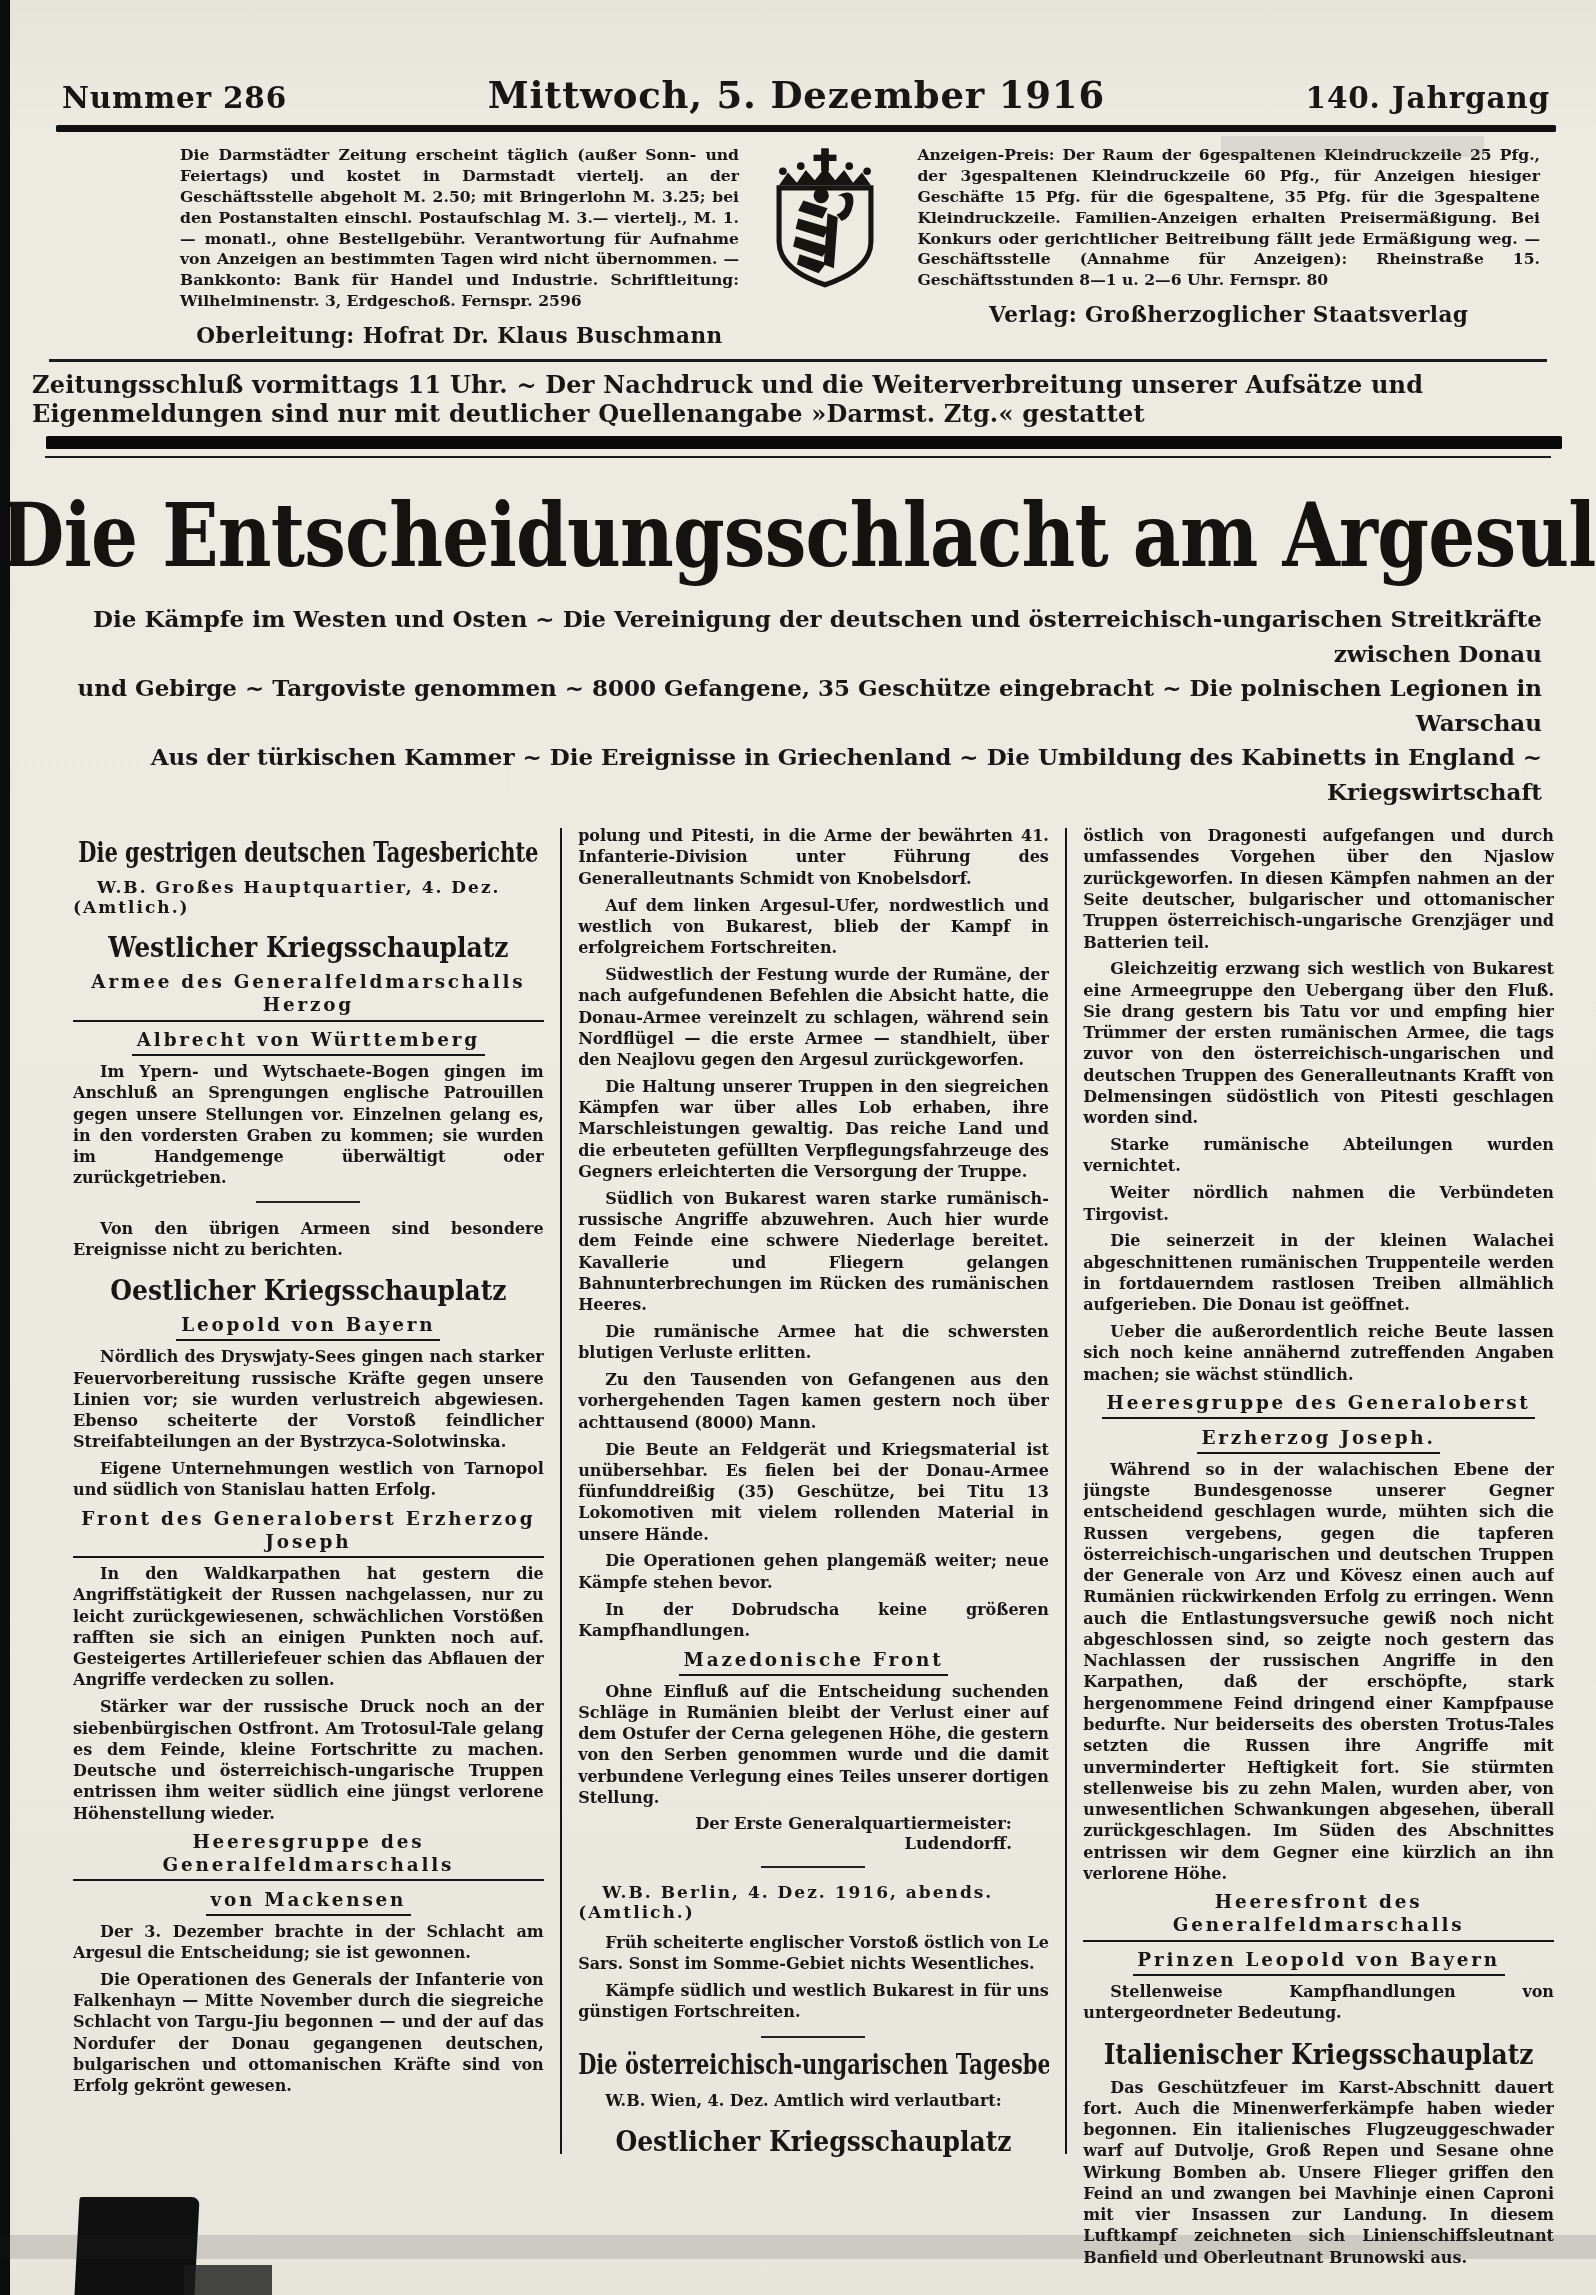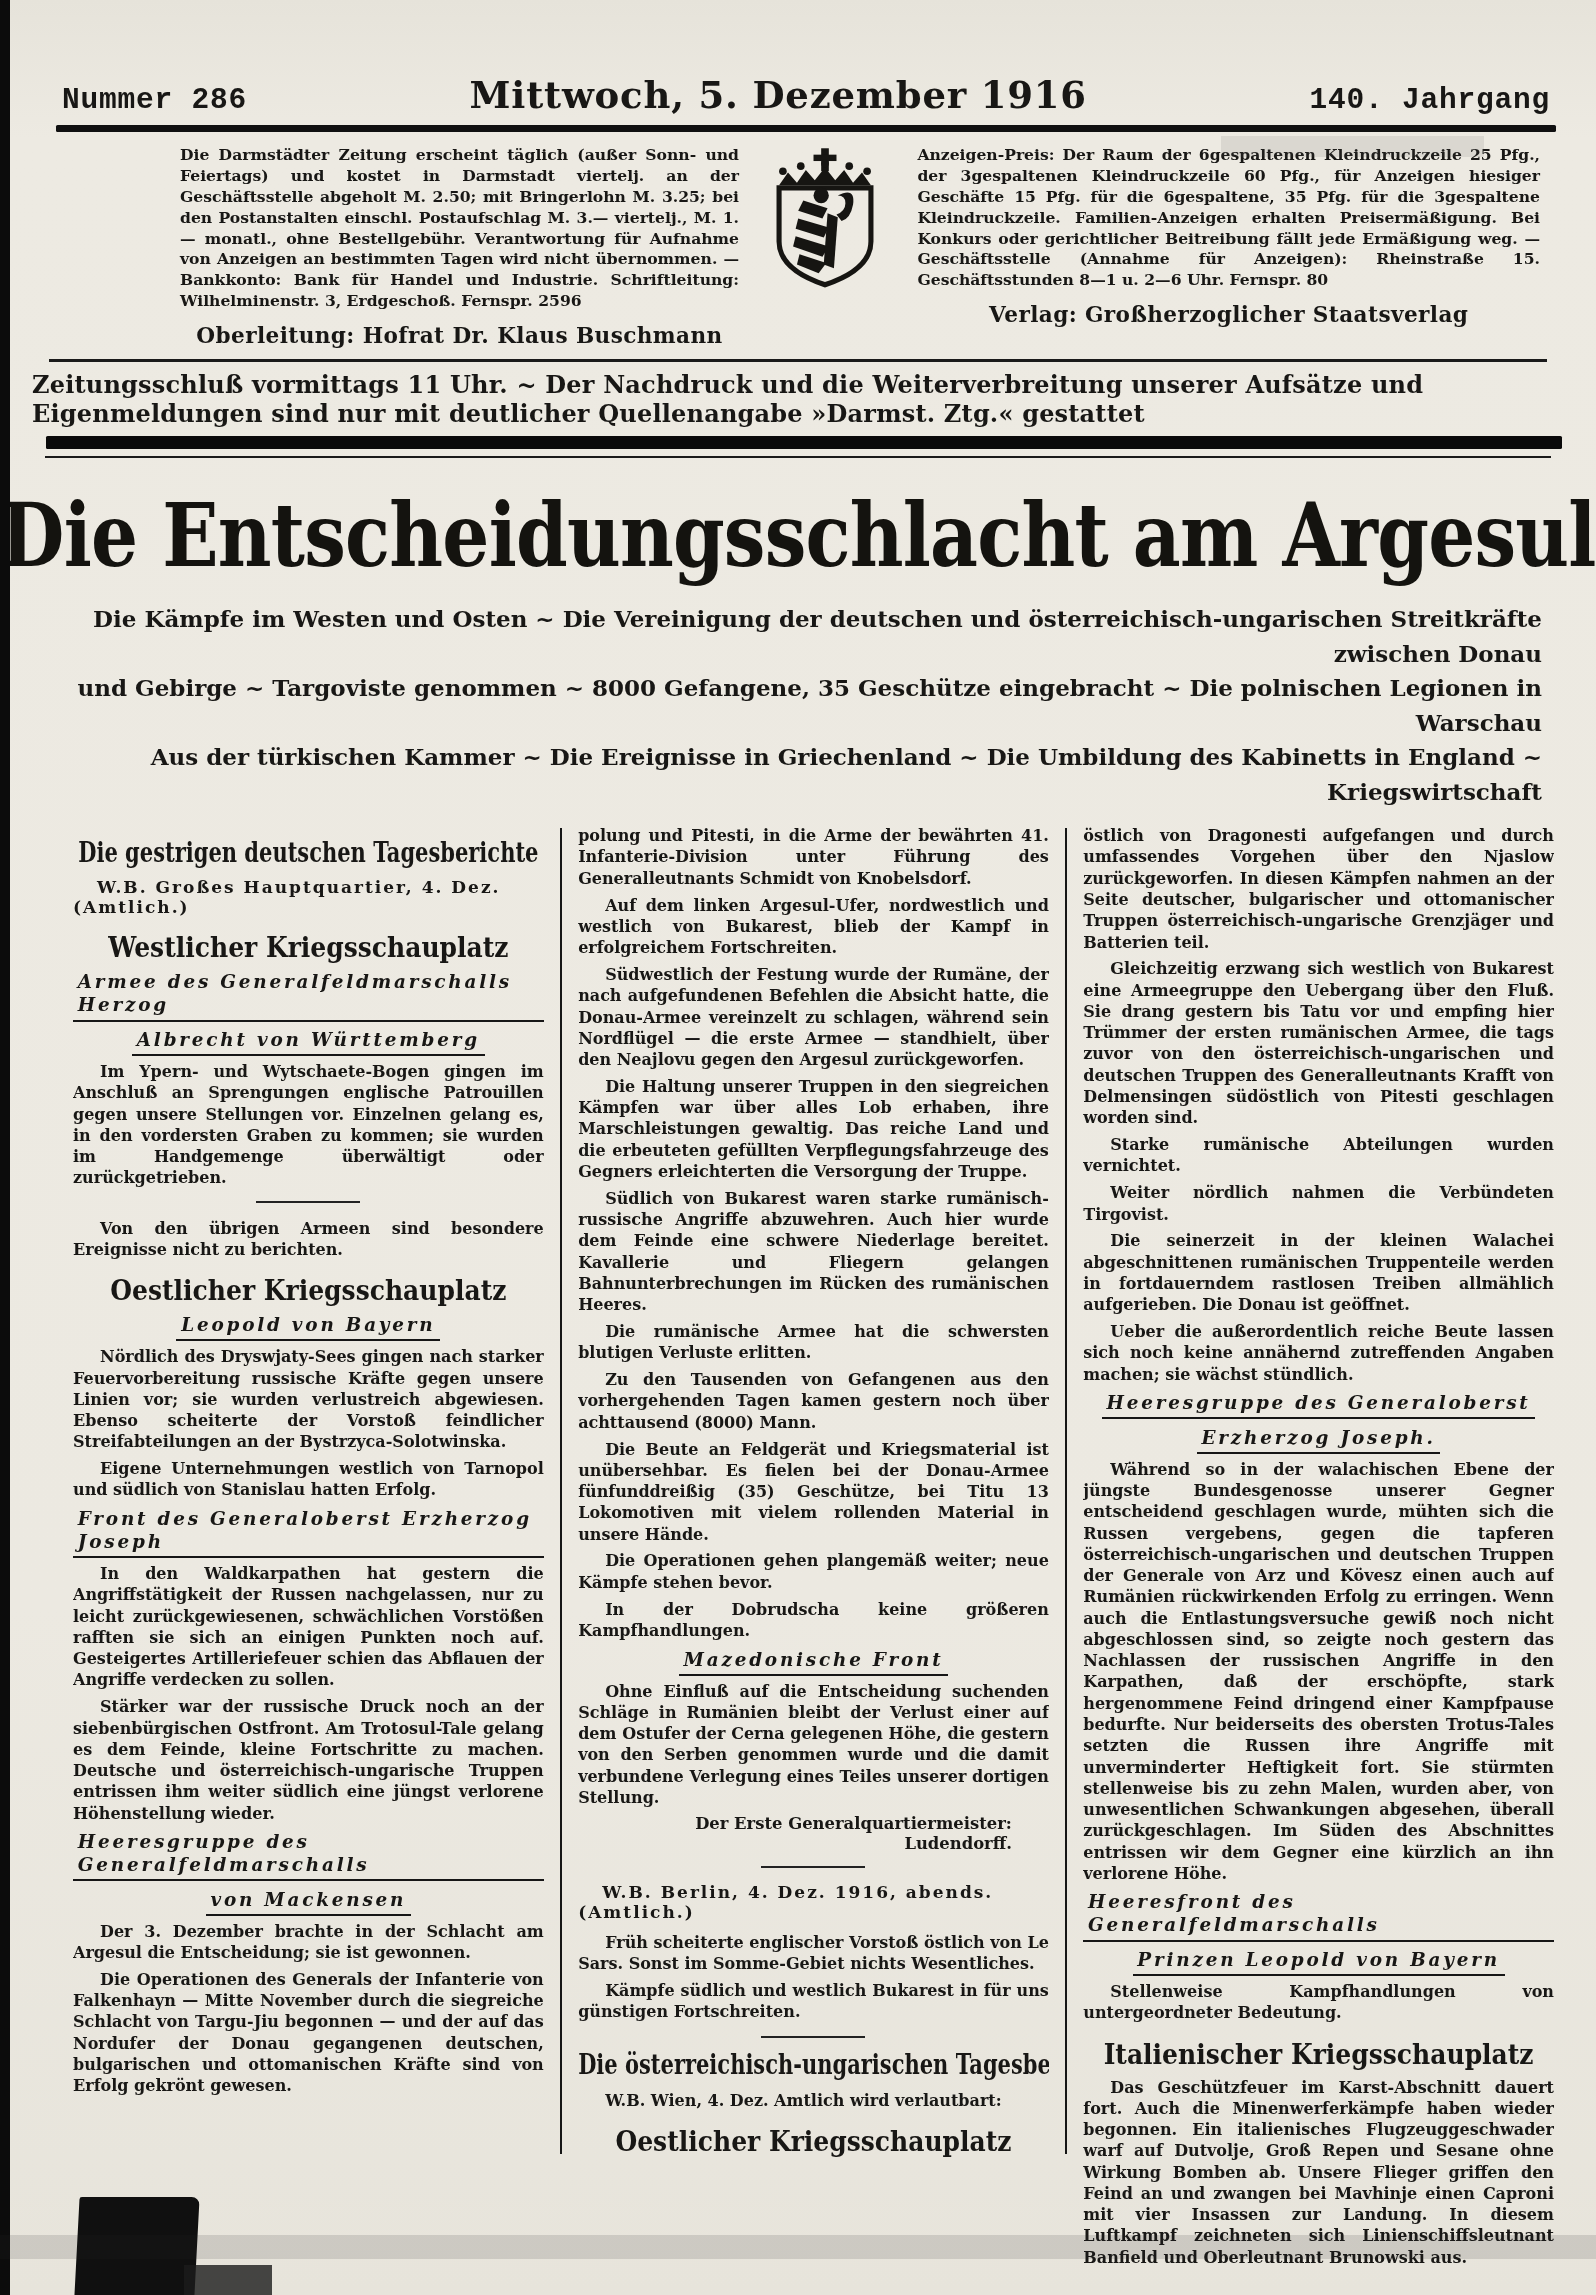--- a/index.html
+++ b/index.html
@@ -3,21 +3,21 @@
 <meta charset="utf-8">
 <style>
   html,body{margin:0;padding:0;}
   body{width:1596px;height:2295px;overflow:hidden;background:#ece9e1;
        font-family:"DejaVu Serif","Liberation Serif",serif;color:#181715;}
   #page{position:relative;width:1596px;height:2295px;
         background:linear-gradient(180deg,#e6e3da 0%,#edeae2 6%,#ecE9e1 70%,#e7e4db 100%);}
   
   .topbar{display:flex;justify-content:space-between;align-items:baseline;
           padding:73px 46px 6.4px 62px;font-weight:bold;}
-  .topbar .side{font-size:29.5px;letter-spacing:0.8px;font-family:Liberation Mono, monospace;}
+  .topbar .side{font-size:29.5px;letter-spacing:0.8px;}
   .topbar .center{font-size:37px;letter-spacing:0.8px;}
   .rule-top{height:7.2px;background:#101010;margin:1.6px 40px 0 56px;border-radius:1.6px;}
   
   .masthead{text-align:center;margin:8px 0 0 0;height:169px;}
   .masthead .title{display:inline-block;font-size:130px;font-weight:bold;letter-spacing:-2.4px;
       transform:scaleY(1.12);transform-origin:top center;white-space:nowrap;color:#121110;}
   
   .imprint{display:flex;align-items:flex-start;padding:12.8px 56px 0 180px;}
   .imp-col{font-size:15.6px;font-weight:bold;line-height:1.34;text-align:justify;}
   .imp-left{flex:0 0 559px;}
@@ -36,21 +36,21 @@
   .subheads{margin:21px 54px 0 54px;font-size:23px;font-weight:bold;line-height:1.5;text-align:right;}
   
   .cols{display:flex;align-items:stretch;padding:16px 42px 0 73px;}
   .col{flex:1 1 0;min-width:0;max-height:1501px;overflow:hidden;}
   .vrule{flex:0 0 2.4px;background:#161616;margin:3.2px 16px 120px 16px;}
   .b-h1{font-size:21px;font-weight:bold;text-align:center;white-space:nowrap;
         transform:scaleY(1.3);transform-origin:center;margin:14.4px 0 12.8px 0;}
   .b-h2{font-size:25px;font-weight:bold;text-align:center;margin:16px 0 8px 0;
         transform:scaleY(1.12);transform-origin:center;}
   .b-rh{display:table;margin:6.4px auto 4.8px auto;font-size:18.4px;font-weight:bold;letter-spacing:2.8px;
-        border-bottom:2.4px solid #161616;padding:0 4.8px 3.2px 4.8px;line-height:1.25;font-style:italic;}
+        text-align:center;border-bottom:2.4px solid #161616;padding:0 4.8px 3.2px 4.8px;line-height:1.25;}
   .b-dl{font-size:17px;font-weight:bold;letter-spacing:2px;text-indent:24px;margin:8px 0 9.6px 0;}
   .b-p{font-size:16px;font-weight:bold;line-height:1.33;text-align:justify;text-indent:27px;
        margin:0 0 5.6px 0;}
   .b-pf{text-indent:0;}
   .b-hr{width:104px;height:0;border-top:2px solid #222;margin:12.8px auto 14.4px auto;}
   .b-sigr{font-size:16.4px;font-weight:bold;text-align:right;padding-right:37px;margin:1.6px 0;}
   
   .edge-bar{position:absolute;left:0;top:0;width:10.4px;height:2295px;background:#0c0c0c;}
   .blob{position:absolute;left:77px;top:2197px;width:120px;height:99px;background:#101010;
         border-radius:2.4px 8px 1.6px 1.6px;transform:skewX(-3deg);}

